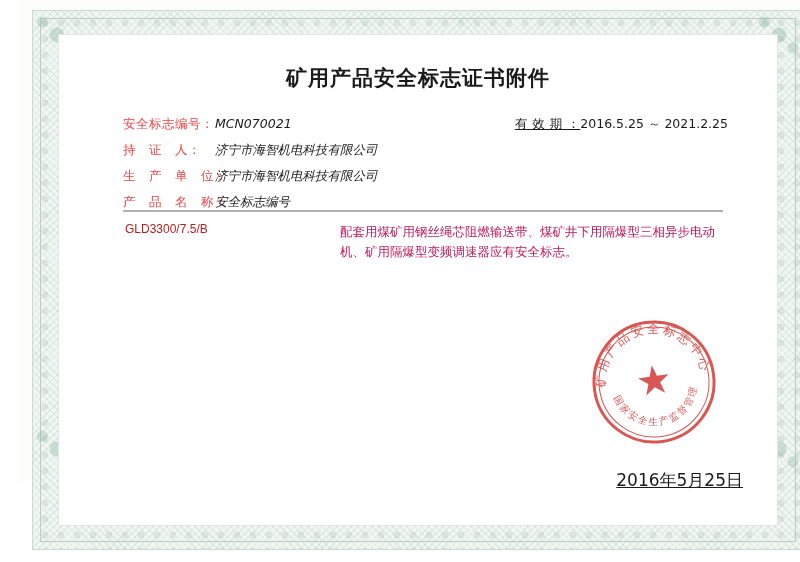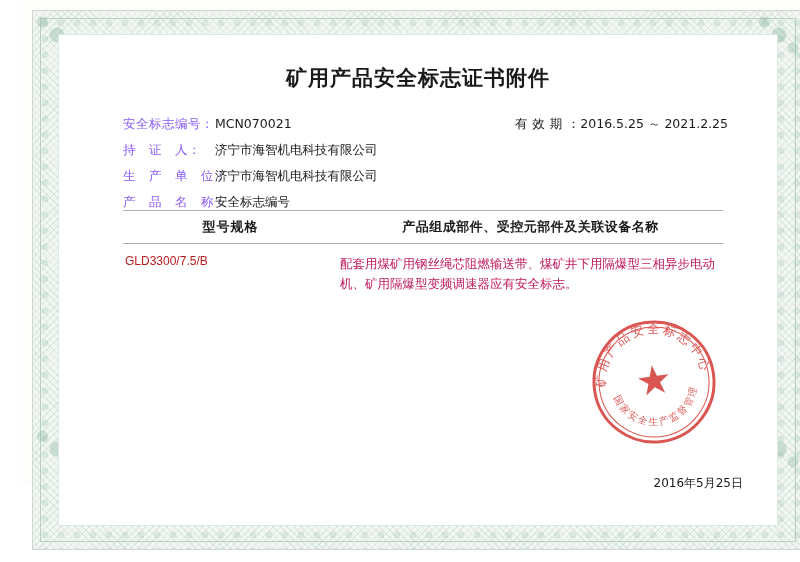--- a/index.html
+++ b/index.html
@@ -116,35 +116,36 @@
   }
   .field-row {
     display: flex;
     align-items: baseline;
     margin-bottom: 9px;
     position: relative;
   }
   .field-label {
     width: 92px;
     letter-spacing: 0.5px;
-    color: #8b5cf6;
+    color: #ef4444;
     white-space: nowrap;
   }
   .field-value {
     color: #1a1a1a;
     white-space: nowrap;
+    font-style: italic;
   }
   .validity {
     position: absolute;
     right: -5px;
     top: 0;
     white-space: nowrap;
     font-size: 12.5px;
   }
-  .validity .v-label { letter-spacing: 0.5px; }
+  .validity .v-label { letter-spacing: 0.5px; text-decoration: underline; }
 
   
   .table {
     position: absolute;
     left: 65px;
     top: 176px;
     width: 600px;
     font-family: "DejaVu Sans", "Liberation Sans", sans-serif;
   }
   .rule {
@@ -197,23 +198,24 @@
     bottom: 78px;
     width: 132px;
     height: 132px;
   }
   .seal svg { display: block; }
 
   .issue-date {
     position: absolute;
     right: 35px;
     bottom: 34px;
-    font-size: 12px;
-    color: #1a1a1a;
-    font-family: "DejaVu Sans", "Liberation Sans", sans-serif;
+    font-size: 17px;
+    color: #1a1a1a;
+    font-family: "DejaVu Sans", "Liberation Sans", sans-serif;
+    text-decoration: underline;
   }
 </style>
 </head>
 <body>
 
 <div class="certificate">
 
   <div class="border-outer"></div>
   <div class="border-mid"></div>
   <div class="corner tl"></div>
@@ -248,24 +250,20 @@
 
       <div class="field-row">
         <span class="field-label">产　品　名　称：</span>
         <span class="field-value">安全标志编号</span>
       </div>
 
     </div>
 
     <div class="table">
       <div class="rule"></div>
-      <div class="thead">
-        <div class="th-spec">型号规格</div>
-        <div class="th-parts">产品组成部件、受控元部件及关联设备名称</div>
-      </div>
       <div class="rule"></div>
       <div class="tbody">
         <div class="td-spec">GLD3300/7.5/B</div>
         <div class="td-parts">配套用煤矿用钢丝绳芯阻燃输送带、煤矿井下用隔爆型三相异步电动机、矿用隔爆型变频调速器应有安全标志。</div>
       </div>
     </div>
 
     <div class="seal">
       <svg width="132" height="132" viewBox="0 0 132 132" aria-hidden="true">
         <defs>

